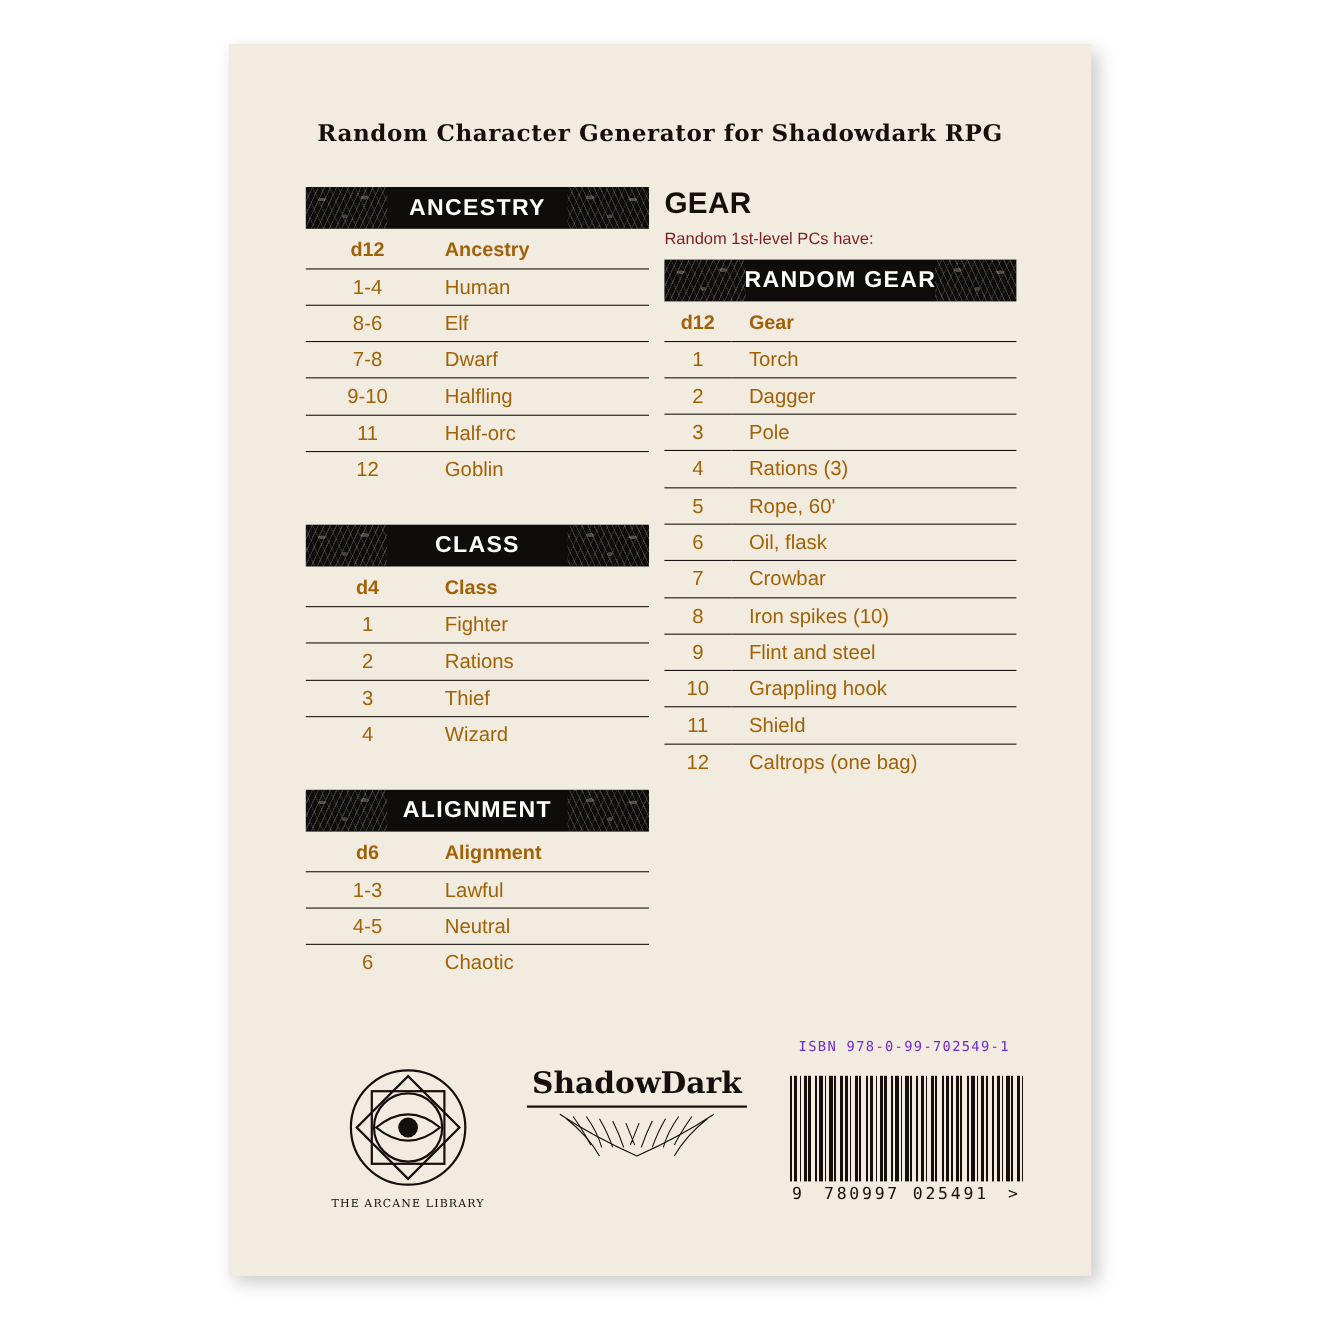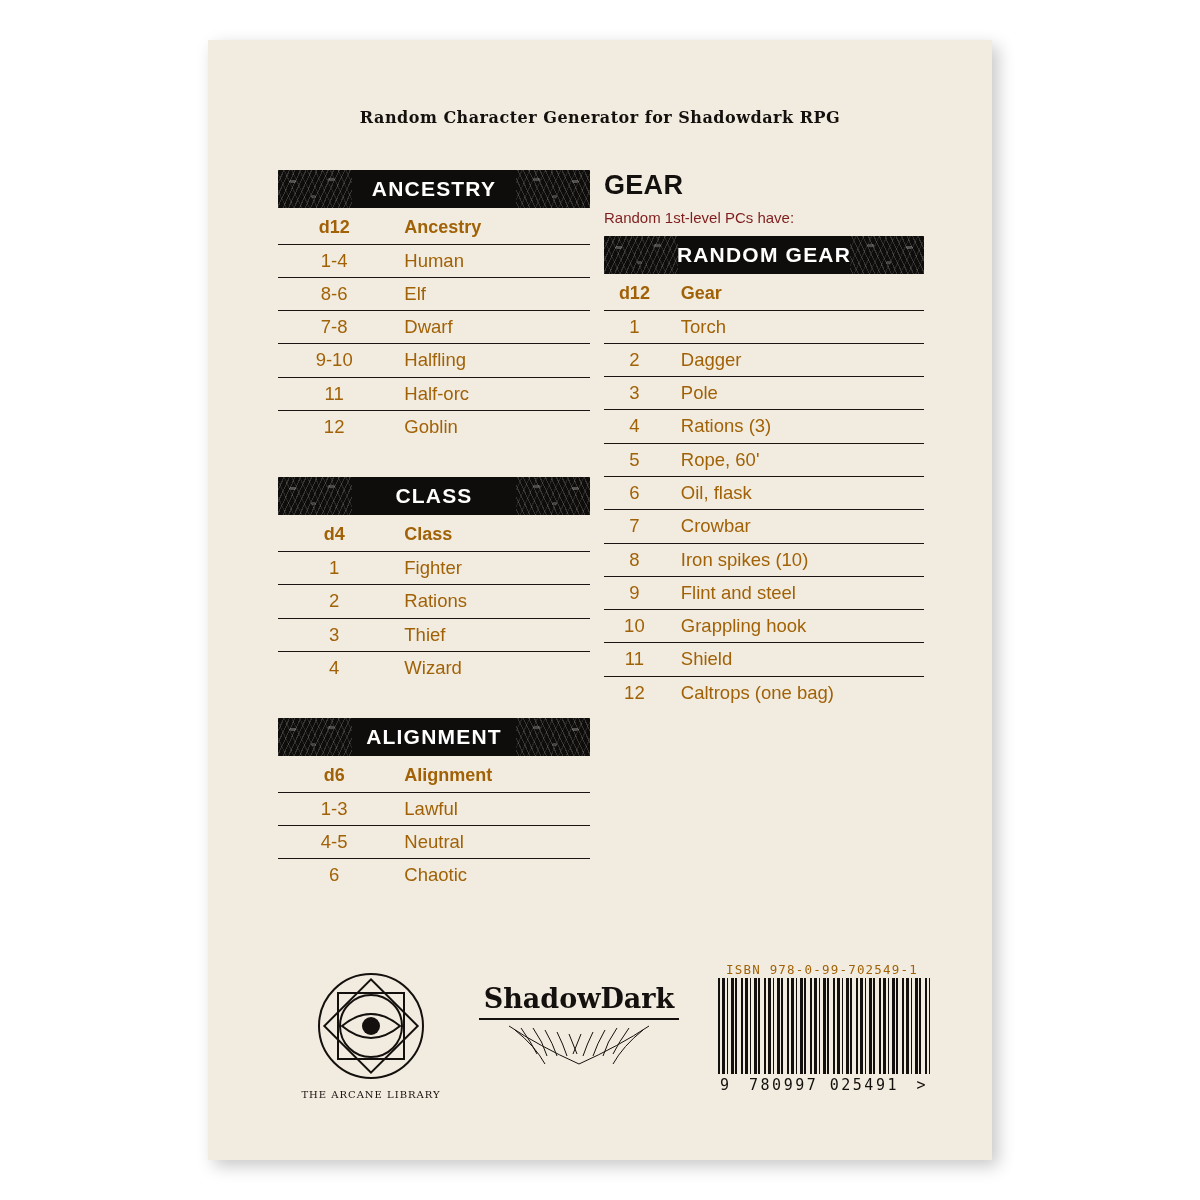--- a/index.html
+++ b/index.html
@@ -38,21 +38,21 @@
 
   
   .doc-title {
     position: absolute;
     left: 0;
     right: 0;
     top: 68px;
     text-align: center;
     font-family: "DejaVu Serif", serif;
     font-weight: bold;
-    font-size: 16px;
+    font-size: 21px;
     letter-spacing: 0.5px;
     color: #14100d;
     white-space: nowrap;
   }
 
   
   .col-left {
     position: absolute;
     left: 70px;
     top: 130px;
@@ -183,21 +183,21 @@
     font-size: 10px;
     letter-spacing: 1px;
     color: #14100d;
     margin-top: 4px;
     white-space: nowrap;
   }
 
   .logo-shadowdark {
     position: absolute;
     left: 256px;
-    bottom: 40px;
+    bottom: 52px;
     width: 230px;
     text-align: center;
   }
   .logo-shadowdark .sd-word {
     font-family: "DejaVu Serif", serif;
     font-weight: bold;
     font-size: 27px;
     color: #14100d;
     letter-spacing: 0px;
   }
@@ -217,24 +217,24 @@
     position: absolute;
     right: 62px;
     bottom: 18px;
     width: 212px;
     text-align: center;
   }
   .isbn-text {
     font-family: "DejaVu Sans Mono", monospace;
     font-size: 12.5px;
     letter-spacing: 1.2px;
-    color: #a16207;
+    color: #6d28d9;
     text-align: left;
     padding-left: 8px;
-    margin-bottom: 1px;
+    margin-bottom: 20px;
   }
   .bars {
     height: 96px;
     width: 100%;
     background:
       repeating-linear-gradient(90deg,
         #14100d 0 2px, transparent 2px 4px,
         #14100d 4px 7px, transparent 7px 9px,
         #14100d 9px 10px, transparent 10px 13px,
         #14100d 13px 16px, transparent 16px 17px,

